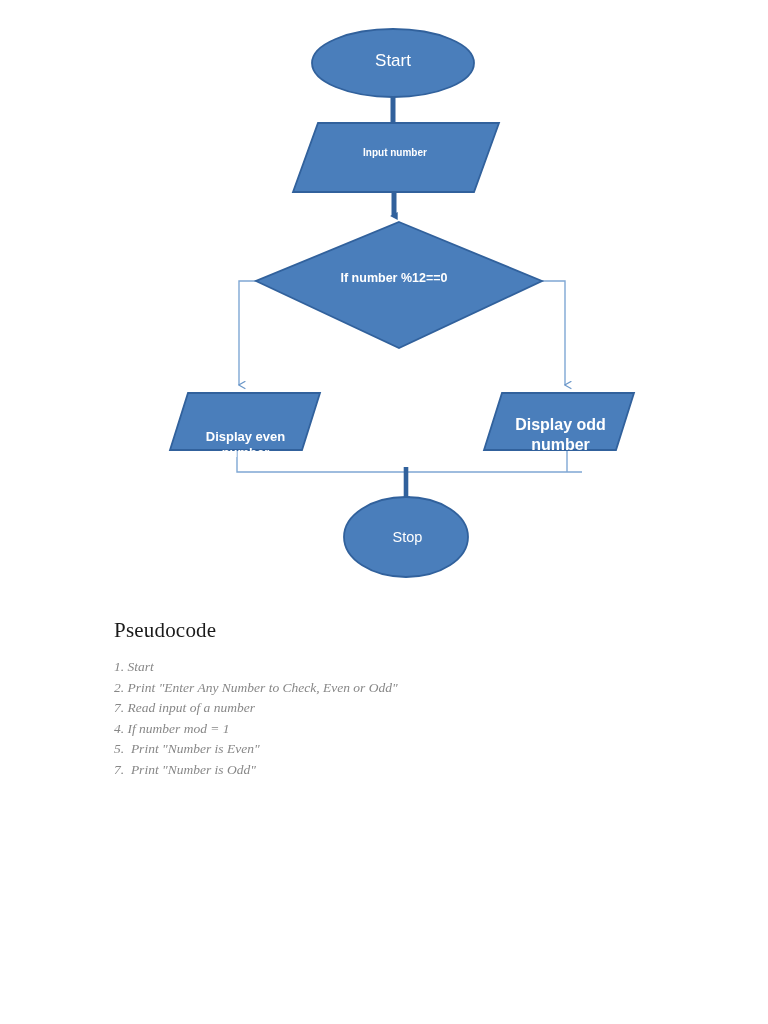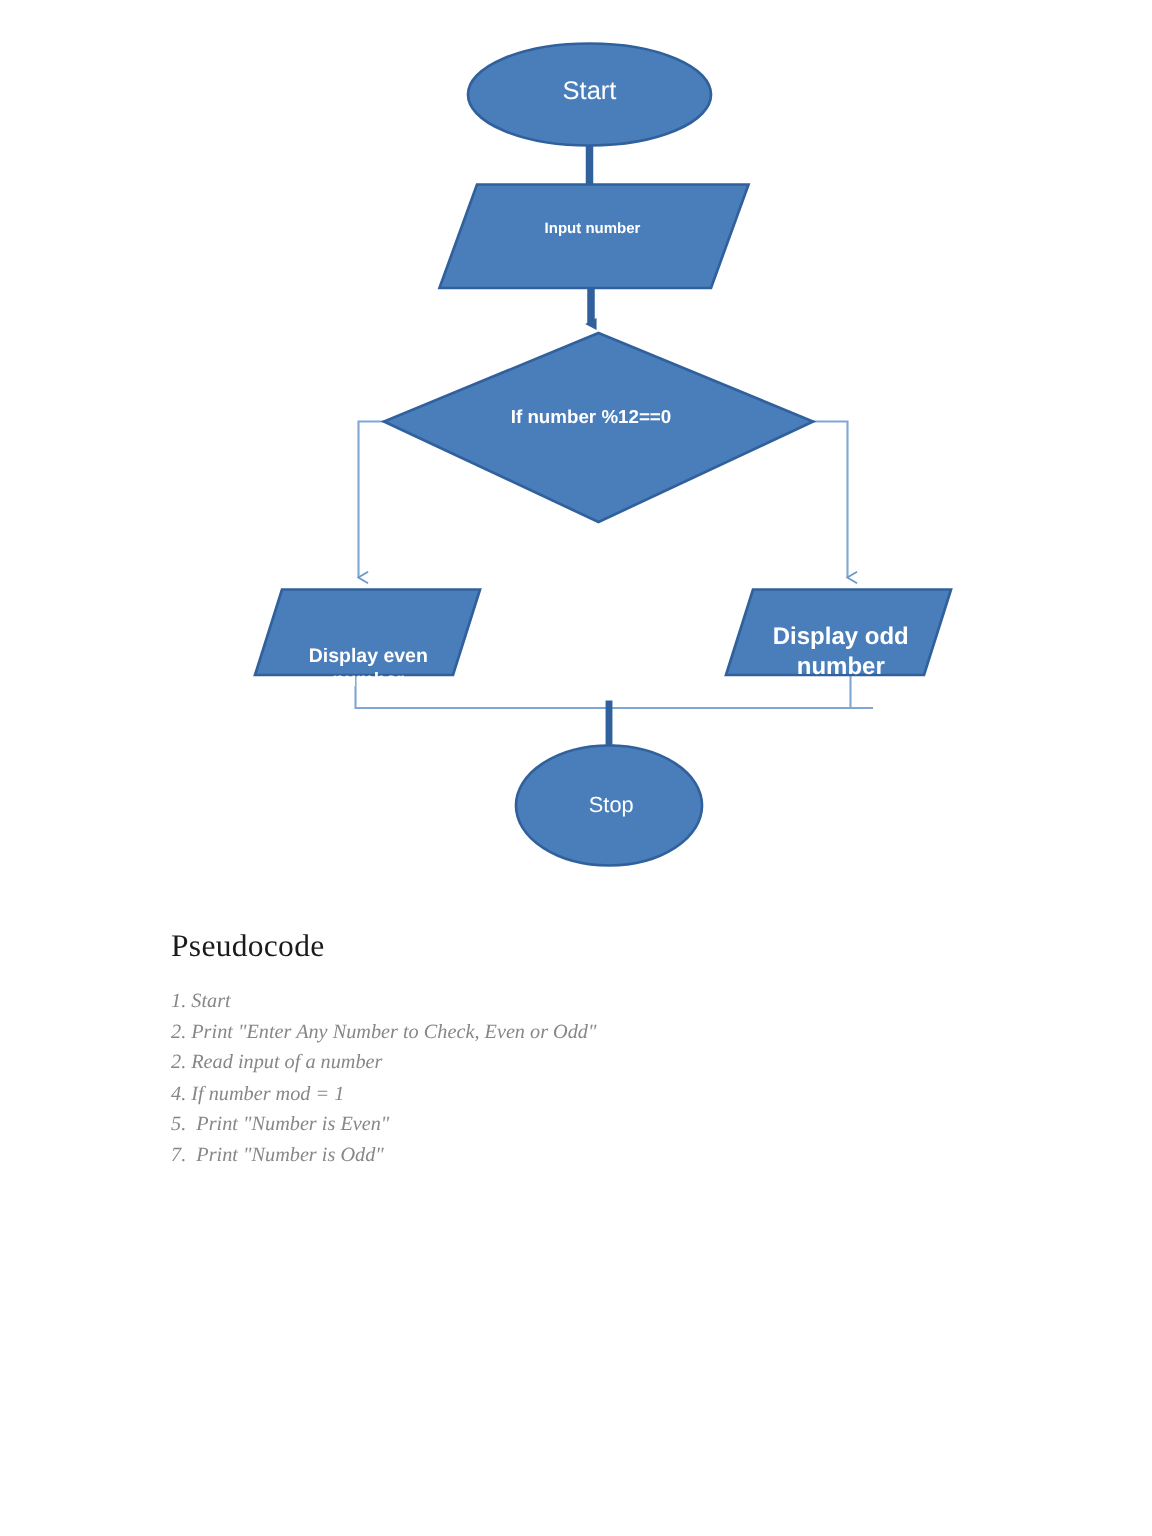--- a/index.html
+++ b/index.html
@@ -169,18 +169,18 @@
 
   <div class="shape-label" id="label-stop">Stop</div>
 </div>
 
 <div id="pseudocode-section">
   <h2 id="pseudocode-heading">Pseudocode</h2>
 
   <ol id="pseudocode-list">
     <li>1. Start</li>
     <li>2. Print "Enter Any Number to Check, Even or Odd"</li>
-    <li>2. Read input of a number</li>
+    <li>7. Read input of a number</li>
     <li>4. If number mod = 1</li>
     <li>5.  Print "Number is Even"</li>
     <li>7.  Print "Number is Odd"</li>
   </ol>
 </div>
 
 </body></html>

